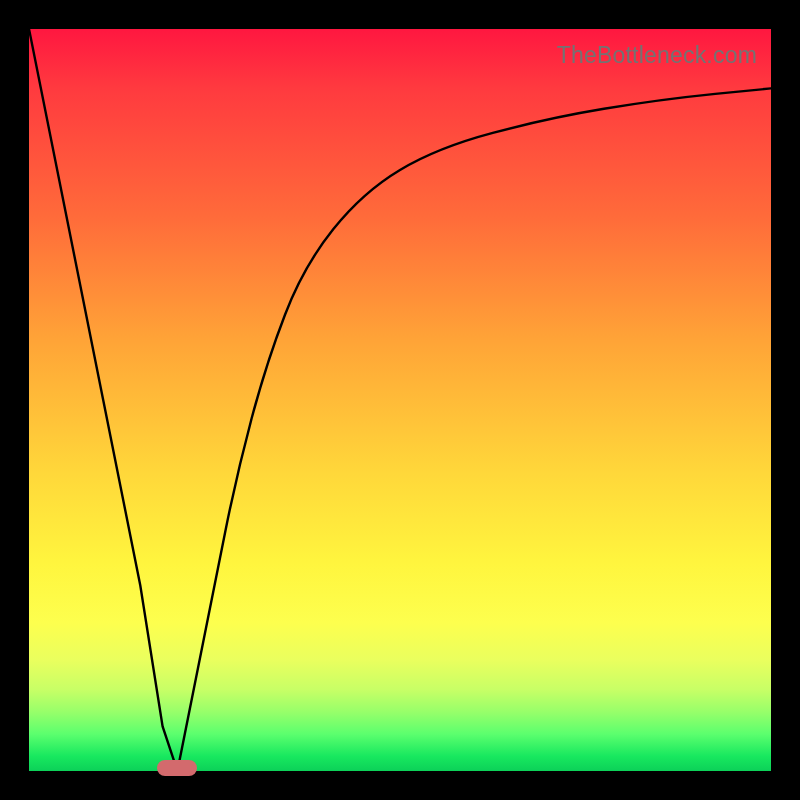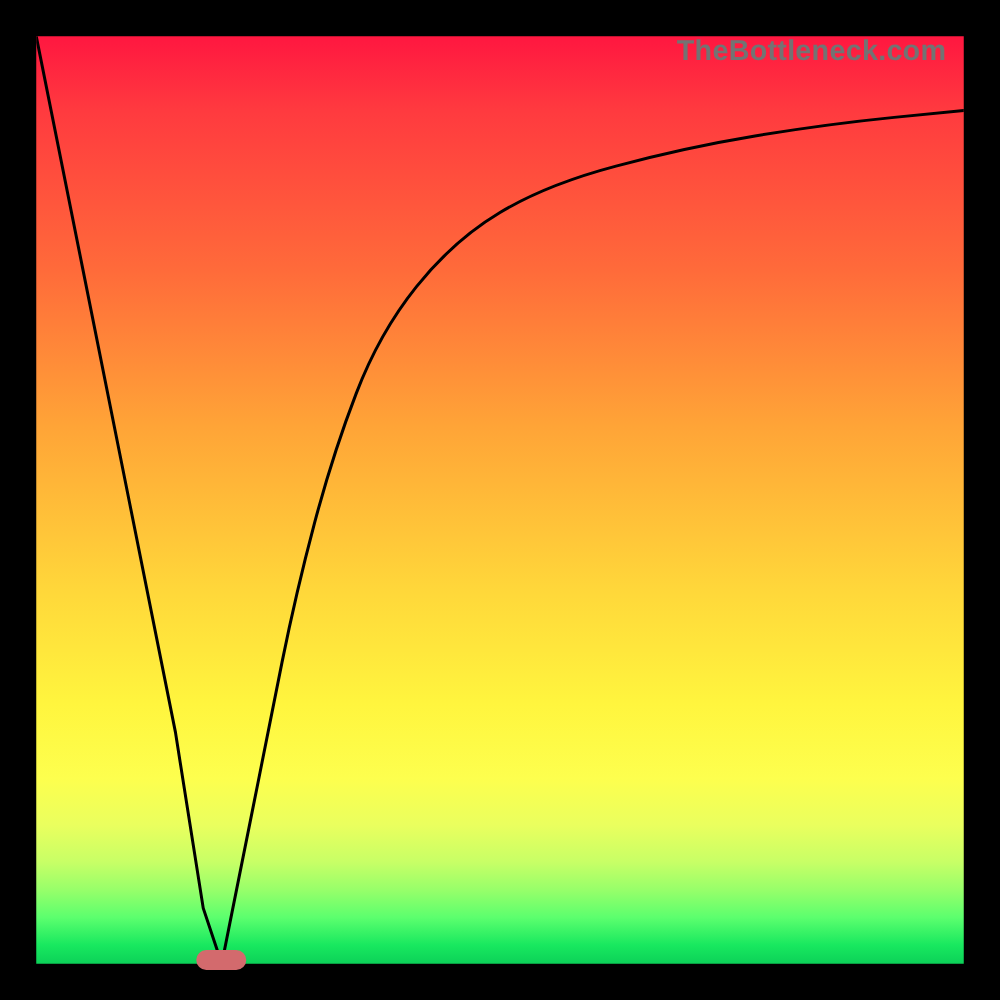--- a/index.html
+++ b/index.html
@@ -38,25 +38,25 @@
       #eaff5e 85%,
       #c8ff66 89%,
       #98ff6a 92%,
       #5cff6e 95%,
       #18e85f 98%,
       #0cd158 100%
     );
   }
   .watermark {
     position: absolute;
-    top: 0;
+    top: 15px;
     right: 14px;
     color: #737373;
     font-size: 23px;
-    font-weight: 700;
+    font-weight: 400;
     letter-spacing: 0.2px;
     line-height: 1;
     user-select: none;
   }
   svg.curves {
     position: absolute;
     top: 0;
     left: 0;
     width: 742px;
     height: 742px;

